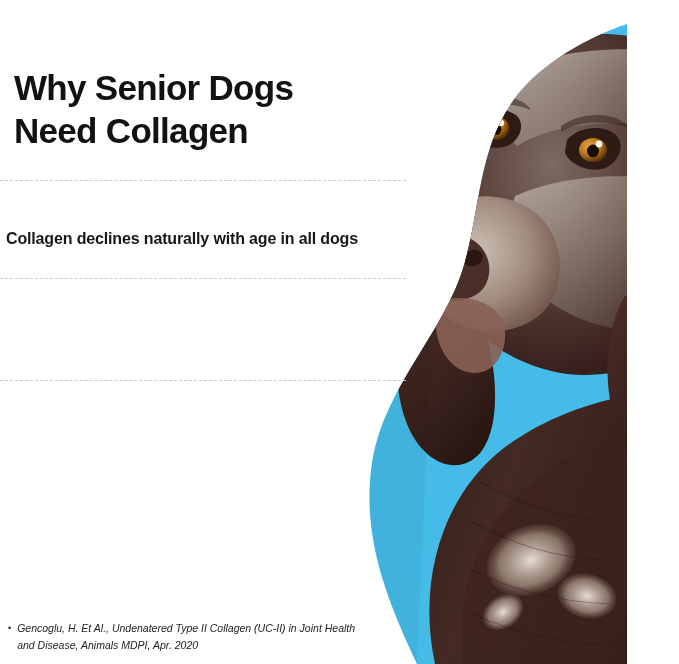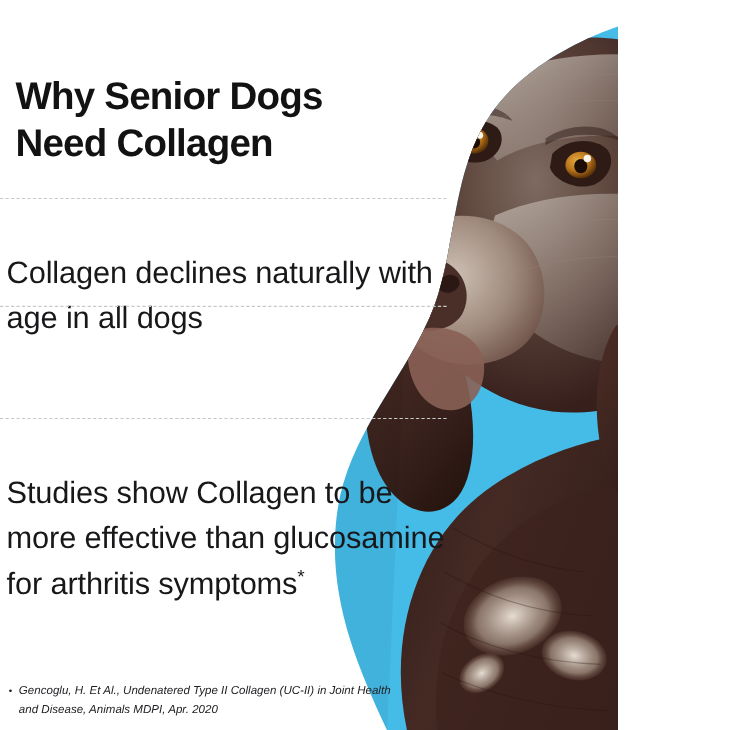--- a/index.html
+++ b/index.html
@@ -5,21 +5,21 @@
   html, body {
     margin: 0;
     padding: 0;
     background: #ffffff;
   }
   body {
     font-family: "Liberation Sans", sans-serif;
   }
   #infographic {
     position: relative;
-    width: 562px;
+    width: 627px;
     height: 664px;
     background: #ffffff;
     overflow: hidden;
   }
 
   
   #artwork {
     position: absolute;
     top: 0;
     right: 0;
@@ -63,23 +63,23 @@
     border-top: 1px dashed #c9c9c9;
   }
   #divider-1 { top: 180px; }
   #divider-2 { top: 278px; }
   #divider-3 { top: 380px; }
 
   .fact {
     position: absolute;
     left: 6px;
     width: 400px;
-    font-size: 28px;
+    font-size: 16px;
     line-height: 1.48;
-    font-weight: 400;
+    font-weight: 700;
     letter-spacing: -0.15px;
     color: #18181a;
     margin-top: 24px;
   }
   #fact-1 { top: 203px; }
   #fact-2 { top: 301px; }
   #fact-3 { top: 403px; }
 
   .fact sup {
     font-size: 0.62em;
@@ -288,21 +288,20 @@
 
     <div id="divider-1" class="divider"></div>
 
     <p id="fact-1" class="fact">Collagen declines naturally with age in all dogs</p>
 
     <div id="divider-2" class="divider"></div>
 
 
     <div id="divider-3" class="divider"></div>
 
-    <p id="fact-3" class="fact"><span>Studies show Collagen to be more effective than glucosamine for arthritis symptoms</span><sup>*</sup></p>
 
     <div id="footnote">
       <span class="bullet">•</span>
       <span class="citation-text">Gencoglu, H. Et Al., Undenatered Type II Collagen (UC-II) in Joint Health and Disease, Animals MDPI, Apr. 2020</span>
     </div>
 
   </div>
 </div>
 
 </body></html>

